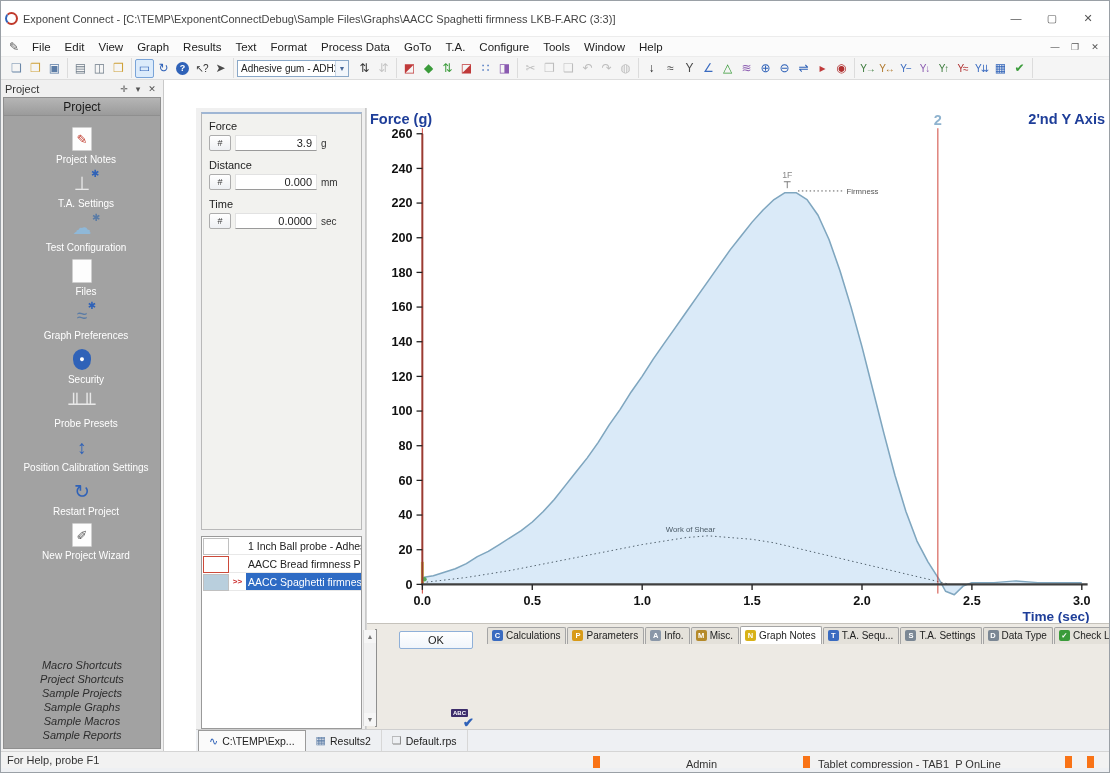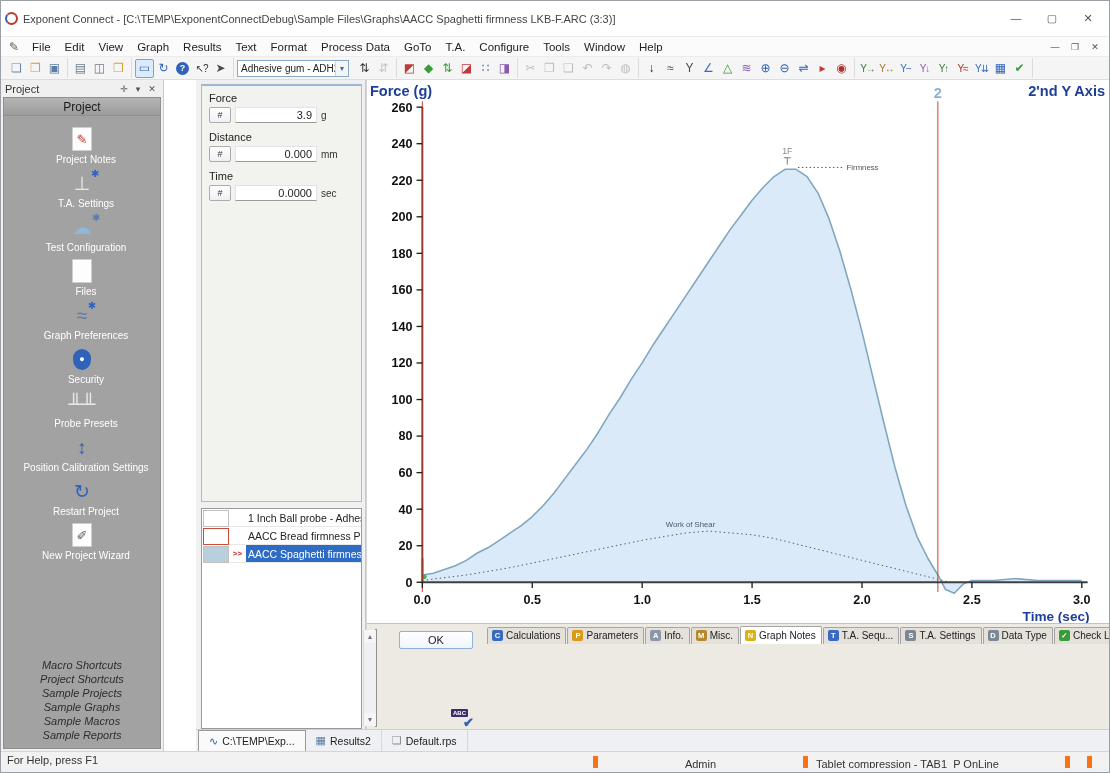--- a/index.html
+++ b/index.html
@@ -37,21 +37,21 @@
     font-size:9px; line-height:13px; text-align:center; font-weight:bold; }
   .tb-btn .g2 { font-size:10px; letter-spacing:-1px; }
   .probe-select { width:112px; height:17px; border:1px solid #8aa8c8; background:#fff;
     font-size:10px; color:#222; display:flex; align-items:center; margin:0 3px; }
   .probe-select .val { flex:1; padding:0 3px; white-space:nowrap; overflow:hidden; }
   .probe-select .arrow { width:13px; height:100%; border-left:1px solid #c8d6e6; color:#4a6a9a;
     font-size:7px; display:flex; align-items:center; justify-content:center; background:#f2f6fb; }
 
   
   .main { flex:1; display:flex; min-height:0;gap:32px; }
-  .right-wrap { flex:1; display:flex; flex-direction:column; min-width:0; }
+  .right-wrap { flex:1; display:flex; flex-direction:column; min-width:0;margin-top:28px; }
   .content-row { flex:1; display:flex; min-height:0; }
 
   
   .sidebar { width:163px; background:#f0f0f0; display:flex; flex-direction:column;
     border-right:1px solid #c9c9c9; flex:0 0 auto; }
   .side-caption { height:17px; display:flex; align-items:center; font-size:11px; color:#333;
     padding:0 4px; background:#f0f0f0; }
   .side-caption .cap { flex:1; }
   .cap-btn { width:14px; text-align:center; font-size:9px; color:#555; }
   .side-inner { flex:1; margin:0 2px 2px 2px; border:1px solid #8f8f8f; display:flex;
@@ -133,21 +133,21 @@
     align-items:stretch; padding-left:2px; flex:0 0 auto; }
   .dtab { display:flex; align-items:center; gap:4px; font-size:10.5px; color:#222; padding:0 10px;
     border-right:1px solid #d7d7d7; }
   .dtab.active { background:#fafafa; border:1px solid #9a9a9a; border-bottom:none; }
   .dicon { font-size:11px; }
 
   
   .statusbar { height:17px; background:#f2f2f2; border-top:1px solid #d5d5d5; display:flex;
     align-items:center; font-size:11px; color:#333; flex:0 0 auto; }
   .sb-help { flex:1; padding-left:6px; }
-  .sb-sec { border-left:5px solid #f97316; height:100%; display:flex; align-items:center;margin-top:8px; }
+  .sb-sec { border-left:7px solid #f97316; height:100%; display:flex; align-items:center;margin-top:8px; }
   .sb-user { width:210px; justify-content:center; }
   .sb-device { width:262px; padding-left:8px; }
   .sb-mini { width:22px; }
   .bottom-frame { height:4px; background:#eef0f3; flex:0 0 auto; }
 </style>
 </head>
 <body>
 
 <div class="window">
 
@@ -631,20 +631,20 @@
           </span>
           <span class="dtab">
             <span class="dicon" style="color: rgb(138, 138, 138);">❏</span>
             <span>Default.rps</span>
           </span>
         </div>
     </div>
   </div>
 
   <div class="statusbar">
-    <span class="sb-help">For Help, press F1</span>
+    <span class="sb-help">For Help, probe F1</span>
     <span class="sb-sec sb-user">Admin</span>
     <span class="sb-sec sb-device">Tablet compression - TAB1_P  OnLine</span>
     <span class="sb-sec sb-mini"></span>
     <span class="sb-sec sb-mini"></span>
   </div>
   <div class="bottom-frame"></div>
 </div>
 
 </body></html>

